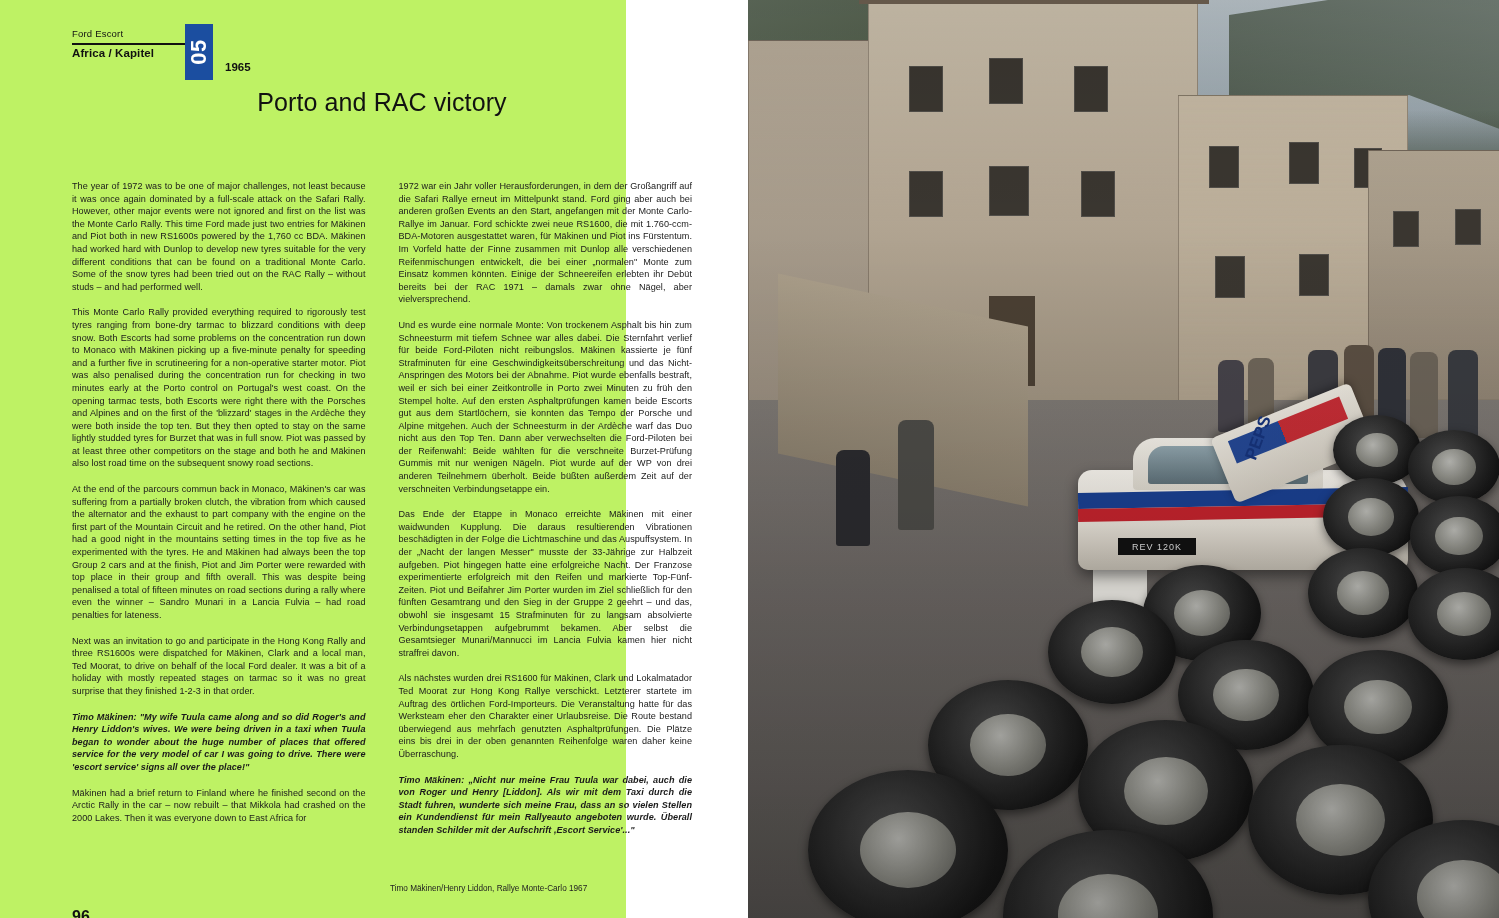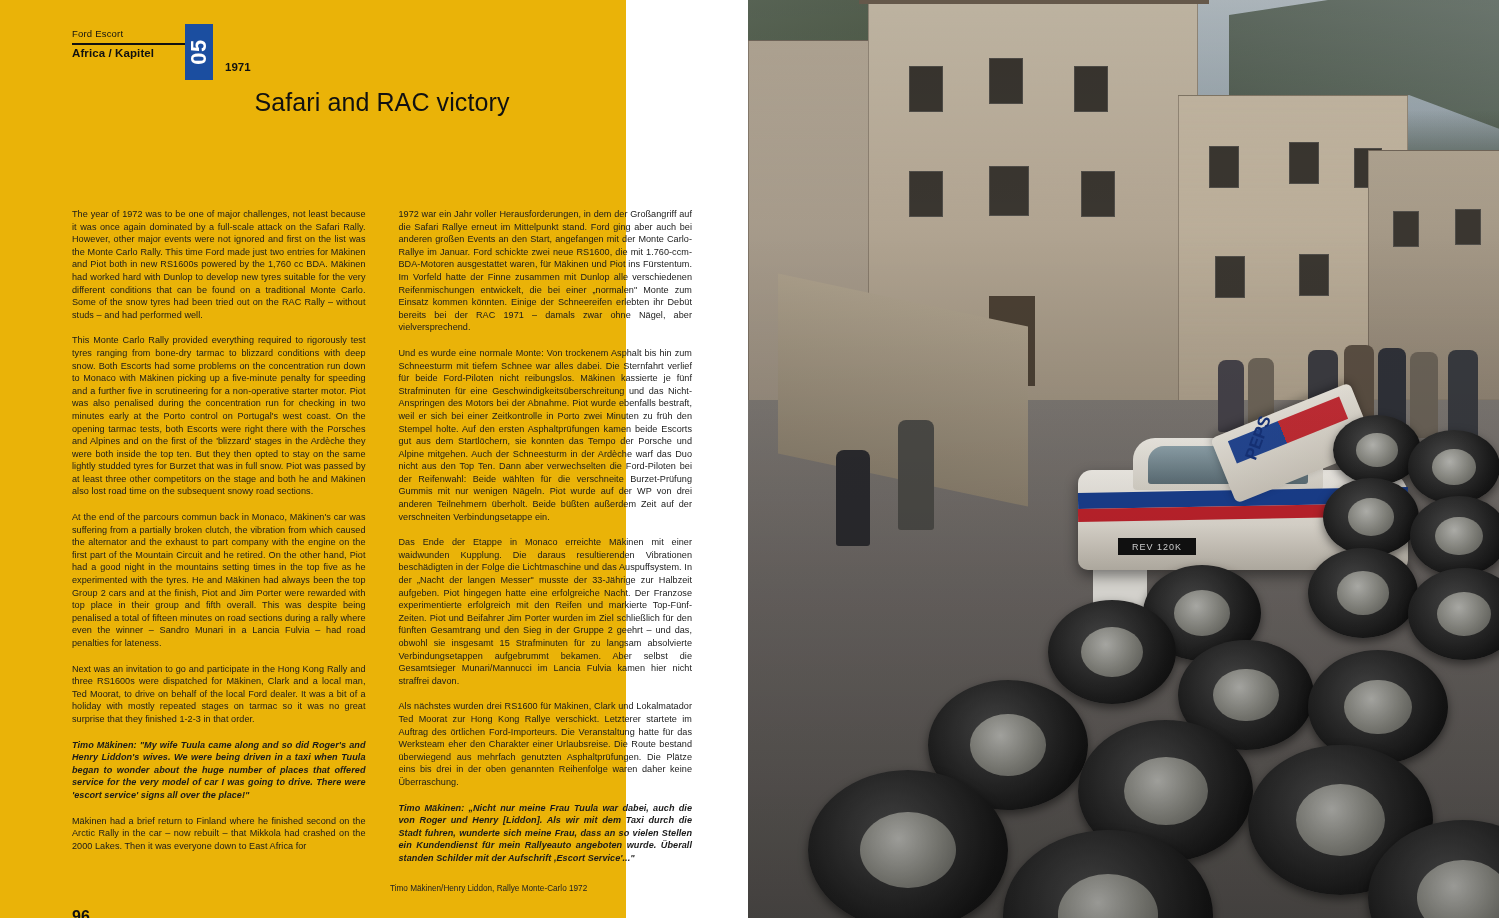--- a/index.html
+++ b/index.html
@@ -6,41 +6,41 @@
   html, body { margin:0; padding:0; }
   body {
     width:1499px; height:918px;
     background:#ffffff;
     font-family:"Liberation Sans", sans-serif;
     overflow:hidden;
   }
   .page { position:relative; width:1499px; height:918px; background:#ffffff; }
 
   
-  .left-page { position:absolute; left:0; top:0; width:626px; height:918px; background:#eab308; }
+  .left-page { position:absolute; left:0; top:0; width:626px; height:918px; background:#bef264; }
 
   .header { position:absolute; left:72px; top:28px; width:300px; height:46px; }
   .header-lines { position:absolute; left:0; top:0; }
   .hdr-label { font-size:9.5px; color:#111; letter-spacing:0.2px; line-height:12px; }
   .hdr-rule { width:120px; height:1.6px; background:#111; margin:3px 0 2px 0; }
   .hdr-chapter { font-size:11.5px; font-weight:bold; color:#111; letter-spacing:0.1px; }
   .chapter-badge {
     position:absolute; left:113px; top:-4px; width:28px; height:56px;
     background:#1b4ea0; color:#ffffff; font-size:22px; font-weight:bold;
     display:flex; align-items:center; justify-content:center;
   }
   .chapter-badge span { transform:rotate(-90deg); letter-spacing:0.5px; }
   .hdr-year { position:absolute; left:153px; top:33px; font-size:11.5px; font-weight:bold; color:#111; }
 
   .title-block { position:absolute; left:72px; top:88px; width:620px; text-align:center; }
   .title-en { font-size:25px; color:#111; font-weight:normal; letter-spacing:0.1px; }
   .title-de { font-size:16.5px; color:#111; font-weight:bold; margin-top:11px; letter-spacing:0.1px; }
 
   .cols { position:absolute; left:72px; top:180px; width:620px; height:680px; display:flex; gap:33px; }
-  .col { width:294px;margin-top:28px; }
+  .col { width:294px; }
   .col p {
     margin:0 0 13px 0;
     font-size:9.1px;
     line-height:12.6px;
     color:#1a1a1a;
     text-align:justify;
     letter-spacing:0.005em;
   }
   .col p.quote { font-style:italic; font-weight:bold; }
 
@@ -139,25 +139,25 @@
 
     <div class="header">
       <div class="header-lines">
         <div class="hdr-label">Ford Escort</div>
         <div class="hdr-rule"></div>
         <div class="hdr-chapter">Africa / Kapitel</div>
       </div>
       <div class="chapter-badge">
         <span>05</span>
       </div>
-      <div class="hdr-year">1971</div>
+      <div class="hdr-year">1965</div>
     </div>
 
     <div class="title-block">
-      <div class="title-en">Safari and RAC victory</div>
+      <div class="title-en">Porto and RAC victory</div>
     </div>
 
     <div class="cols">
       <div class="col">
         <p>The year of 1972 was to be one of major challenges, not least because it was once again dominated by a full-scale attack on the Safari Rally. However, other major events were not ignored and first on the list was the Monte Carlo Rally. This time Ford made just two entries for Mäkinen and Piot both in new RS1600s powered by the 1,760 cc BDA. Mäkinen had worked hard with Dunlop to develop new tyres suitable for the very different conditions that can be found on a traditional Monte Carlo. Some of the snow tyres had been tried out on the RAC Rally – without studs – and had performed well.</p>
         <p>This Monte Carlo Rally provided everything required to rigorously test tyres ranging from bone-dry tarmac to blizzard conditions with deep snow. Both Escorts had some problems on the concentration run down to Monaco with Mäkinen picking up a five-minute penalty for speeding and a further five in scrutineering for a non-operative starter motor. Piot was also penalised during the concentration run for checking in two minutes early at the Porto control on Portugal's west coast. On the opening tarmac tests, both Escorts were right there with the Porsches and Alpines and on the first of the 'blizzard' stages in the Ardèche they were both inside the top ten. But they then opted to stay on the same lightly studded tyres for Burzet that was in full snow. Piot was passed by at least three other competitors on the stage and both he and Mäkinen also lost road time on the subsequent snowy road sections.</p>
         <p>At the end of the parcours commun back in Monaco, Mäkinen's car was suffering from a partially broken clutch, the vibration from which caused the alternator and the exhaust to part company with the engine on the first part of the Mountain Circuit and he retired. On the other hand, Piot had a good night in the mountains setting times in the top five as he experimented with the tyres. He and Mäkinen had always been the top Group 2 cars and at the finish, Piot and Jim Porter were rewarded with top place in their group and fifth overall. This was despite being penalised a total of fifteen minutes on road sections during a rally where even the winner – Sandro Munari in a Lancia Fulvia – had road penalties for lateness.</p>
         <p>Next was an invitation to go and participate in the Hong Kong Rally and three RS1600s were dispatched for Mäkinen, Clark and a local man, Ted Moorat, to drive on behalf of the local Ford dealer. It was a bit of a holiday with mostly repeated stages on tarmac so it was no great surprise that they finished 1-2-3 in that order.</p>
         <p class="quote">Timo Mäkinen: "My wife Tuula came along and so did Roger's and Henry Liddon's wives. We were being driven in a taxi when Tuula began to wonder about the huge number of places that offered service for the very model of car I was going to drive. There were 'escort service' signs all over the place!"</p>
         <p>Mäkinen had a brief return to Finland where he finished second on the Arctic Rally in the car – now rebuilt – that Mikkola had crashed on the 2000 Lakes. Then it was everyone down to East Africa for</p>
@@ -165,21 +165,21 @@
       <div class="col">
         <p>1972 war ein Jahr voller Herausforderungen, in dem der Großangriff auf die Safari Rallye erneut im Mittelpunkt stand. Ford ging aber auch bei anderen großen Events an den Start, angefangen mit der Monte Carlo-Rallye im Januar. Ford schickte zwei neue RS1600, die mit 1.760-ccm-BDA-Motoren ausgestattet waren, für Mäkinen und Piot ins Fürstentum. Im Vorfeld hatte der Finne zusammen mit Dunlop alle verschiedenen Reifenmischungen entwickelt, die bei einer „normalen" Monte zum Einsatz kommen könnten. Einige der Schneereifen erlebten ihr Debüt bereits bei der RAC 1971 – damals zwar ohne Nägel, aber vielversprechend.</p>
         <p>Und es wurde eine normale Monte: Von trockenem Asphalt bis hin zum Schneesturm mit tiefem Schnee war alles dabei. Die Sternfahrt verlief für beide Ford-Piloten nicht reibungslos. Mäkinen kassierte je fünf Strafminuten für eine Geschwindigkeitsüberschreitung und das Nicht-Anspringen des Motors bei der Abnahme. Piot wurde ebenfalls bestraft, weil er sich bei einer Zeitkontrolle in Porto zwei Minuten zu früh den Stempel holte. Auf den ersten Asphaltprüfungen kamen beide Escorts gut aus dem Startlöchern, sie konnten das Tempo der Porsche und Alpine mitgehen. Auch der Schneesturm in der Ardèche warf das Duo nicht aus den Top Ten. Dann aber verwechselten die Ford-Piloten bei der Reifenwahl: Beide wählten für die verschneite Burzet-Prüfung Gummis mit nur wenigen Nägeln. Piot wurde auf der WP von drei anderen Teilnehmern überholt. Beide büßten außerdem Zeit auf der verschneiten Verbindungsetappe ein.</p>
         <p>Das Ende der Etappe in Monaco erreichte Mäkinen mit einer waidwunden Kupplung. Die daraus resultierenden Vibrationen beschädigten in der Folge die Lichtmaschine und das Auspuffsystem. In der „Nacht der langen Messer" musste der 33-Jährige zur Halbzeit aufgeben. Piot hingegen hatte eine erfolgreiche Nacht. Der Franzose experimentierte erfolgreich mit den Reifen und markierte Top-Fünf-Zeiten. Piot und Beifahrer Jim Porter wurden im Ziel schließlich für den fünften Gesamtrang und den Sieg in der Gruppe 2 geehrt – und das, obwohl sie insgesamt 15 Strafminuten für zu langsam absolvierte Verbindungsetappen aufgebrummt bekamen. Aber selbst die Gesamtsieger Munari/Mannucci im Lancia Fulvia kamen hier nicht straffrei davon.</p>
         <p>Als nächstes wurden drei RS1600 für Mäkinen, Clark und Lokalmatador Ted Moorat zur Hong Kong Rallye verschickt. Letzterer startete im Auftrag des örtlichen Ford-Importeurs. Die Veranstaltung hatte für das Werksteam eher den Charakter einer Urlaubsreise. Die Route bestand überwiegend aus mehrfach genutzten Asphaltprüfungen. Die Plätze eins bis drei in der oben genannten Reihenfolge waren daher keine Überraschung.</p>
         <p class="quote">Timo Mäkinen: „Nicht nur meine Frau Tuula war dabei, auch die von Roger und Henry [Liddon]. Als wir mit dem Taxi durch die Stadt fuhren, wunderte sich meine Frau, dass an so vielen Stellen ein Kundendienst für mein Rallyeauto angeboten wurde. Überall standen Schilder mit der Aufschrift ,Escort Service'..."</p>
       </div>
     </div>
 
     <div class="folio">96</div>
-    <div class="caption">Timo Mäkinen/Henry Liddon, Rallye Monte-Carlo 1972</div>
+    <div class="caption">Timo Mäkinen/Henry Liddon, Rallye Monte-Carlo 1967</div>
   </div>
 
   <div class="photo">
 
     <div class="sky"></div>
     <div class="mount-l"></div>
     <div class="mount-r"></div>
     <div class="trees"></div>
 
     <div class="bld left"></div>

